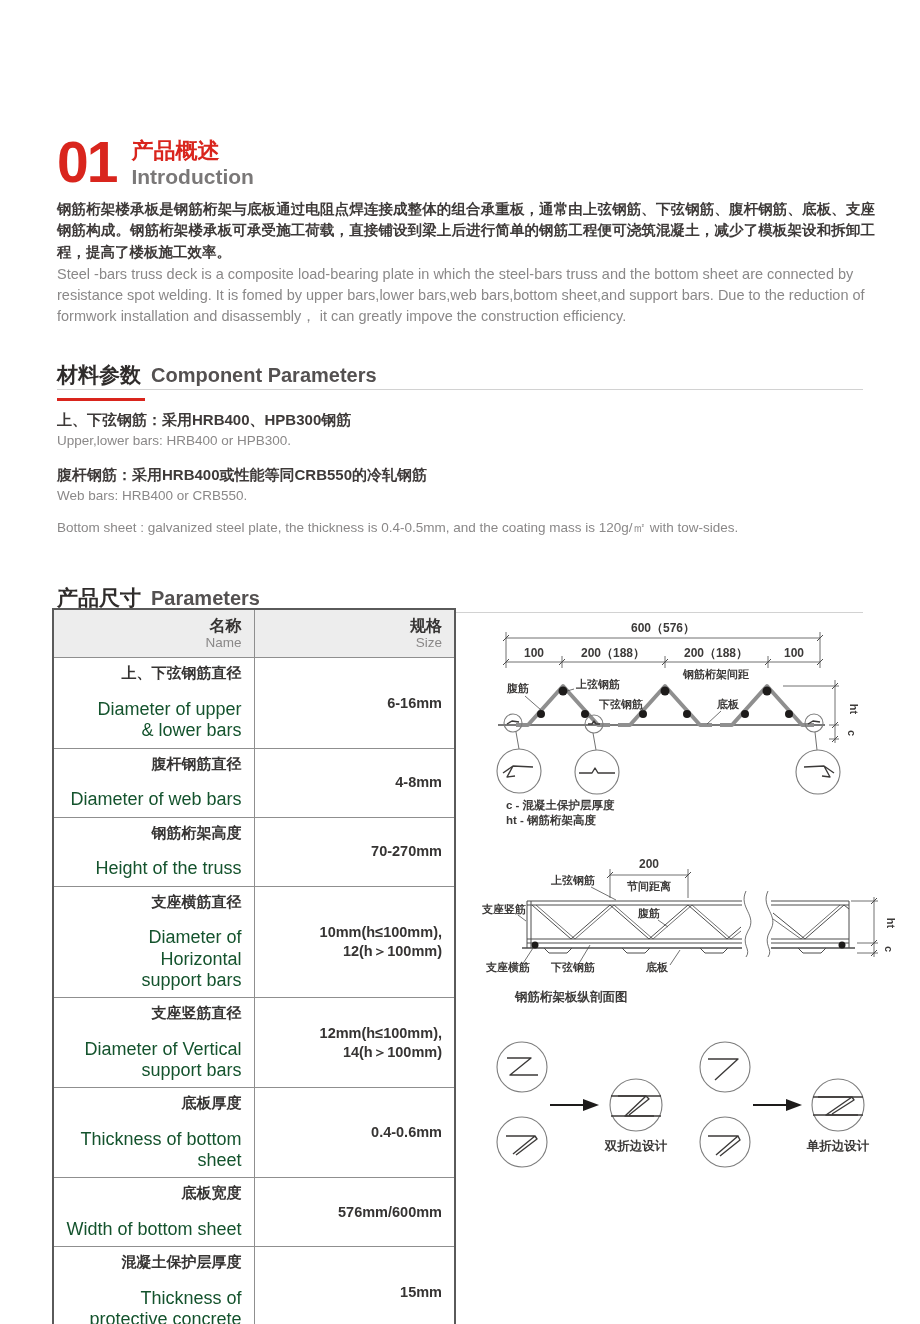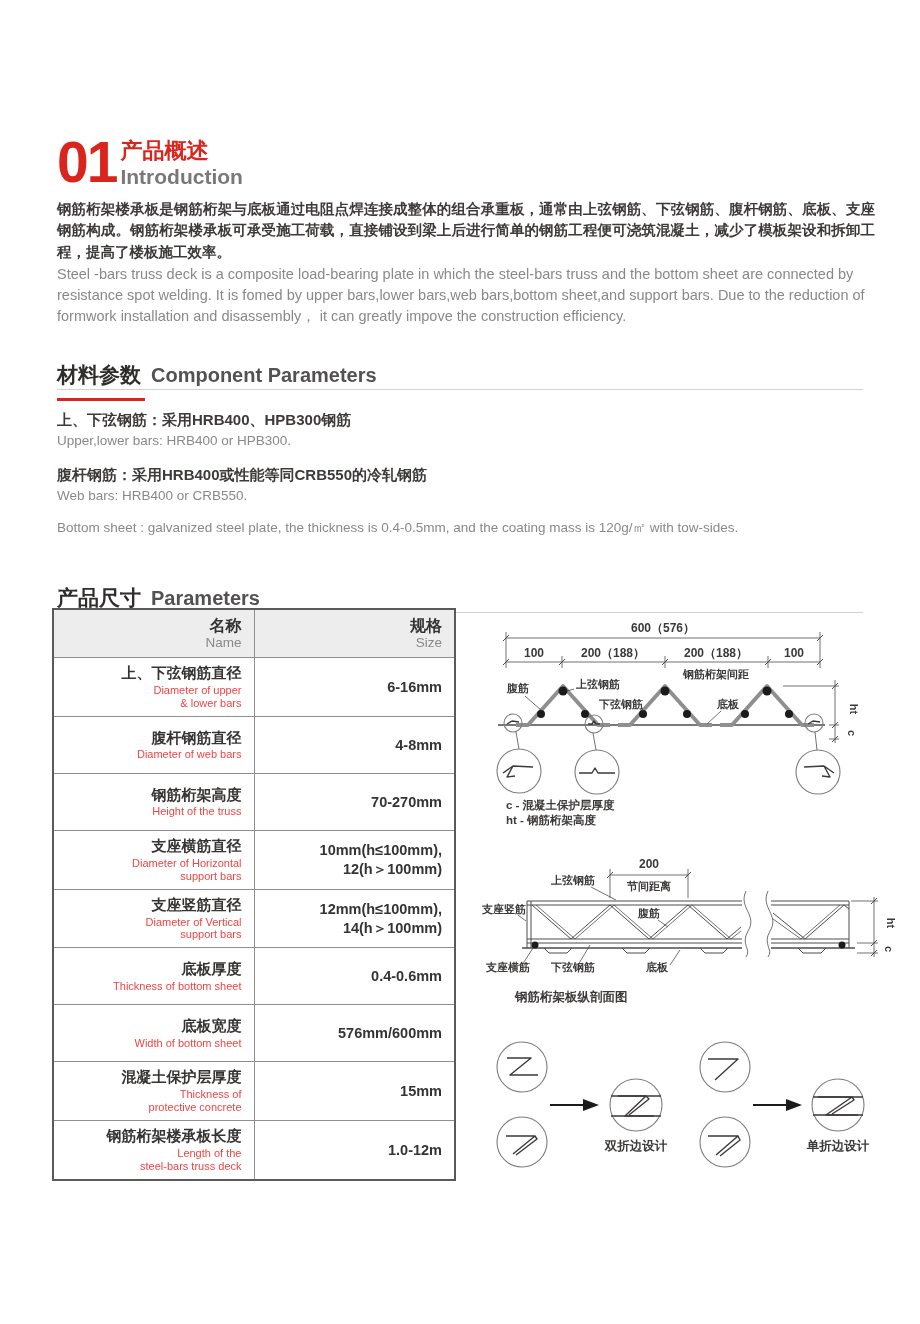--- a/index.html
+++ b/index.html
@@ -6,21 +6,21 @@
   body{
     width:920px;height:1324px;background:#ffffff;position:relative;
     font-family:"Liberation Sans","DejaVu Sans",sans-serif;color:#3e3a39;
     overflow:hidden;
   }
   .abs{position:absolute;}
 
   
   .intro-head{left:57px;top:136px;display:flex;align-items:flex-start;}
   .intro-num{font-size:57px;font-weight:bold;color:#d9251d;line-height:0.92;letter-spacing:-2px;}
-  .intro-titles{margin-left:4px;margin-top:3px;}
+  .intro-titles{margin-left:15px;margin-top:3px;}
   .intro-zh{color:#d9251d;font-size:22px;font-weight:bold;line-height:1.1;}
   .intro-en{color:#7a7878;font-size:21px;font-weight:bold;line-height:1.15;margin-top:2px;}
 
   .para-zh{left:57px;top:199px;width:818px;font-size:14.5px;font-weight:bold;
            color:#3e3a39;line-height:1.48;text-align:justify;}
   .para-en{left:57px;top:264px;width:818px;font-size:14.5px;color:#8a8888;line-height:1.45;}
 
   
   .section-head{left:57px;width:806px;display:flex;align-items:baseline;
                 border-bottom:1px solid #d2d2d2;}
@@ -35,21 +35,21 @@
   .item-en{font-size:13.5px;color:#8a8888;line-height:1.4;margin-top:2px;}
 
   
   .ptable{left:52px;top:608px;border-collapse:collapse;width:404px;table-layout:fixed;
           border:2px solid #5a5a5a;}
   .ptable td,.ptable th{border:1px solid #8f8f8f;text-align:right;vertical-align:middle;padding:6px 12px;}
   .ptable thead th{background:#ededed;height:34px;}
   .h-zh{font-size:16px;font-weight:bold;color:#363433;line-height:1.2;}
   .h-en{font-size:13.5px;font-weight:normal;color:#8a8888;line-height:1.2;}
   .n-zh{font-size:15px;font-weight:bold;color:#363433;line-height:1.25;}
-  .n-en{font-size:11px;color:#ef4444;line-height:1.18;white-space:pre-line;margin-top:1px;}
+  .n-en{font-size:18px;color:#14532d;line-height:1.18;white-space:pre-line;margin-top:16px;}
   .cell-size{font-size:14.5px;font-weight:bold;color:#363433;white-space:pre-line;line-height:1.3;}
   .ptable tbody tr{height:57px;}
 
   
   svg{display:block;}
   .dline{stroke:#4d4d4d;stroke-width:1;fill:none;}
   .dthin{stroke:#4d4d4d;stroke-width:0.8;fill:none;}
   .dplate{stroke:#4d4d4d;stroke-width:1.6;fill:none;}
   .dtruss{stroke:#8f8f8f;stroke-width:4;fill:none;stroke-linejoin:round;}
   .dcirc{stroke:#7d7d7d;stroke-width:1.1;fill:none;}

